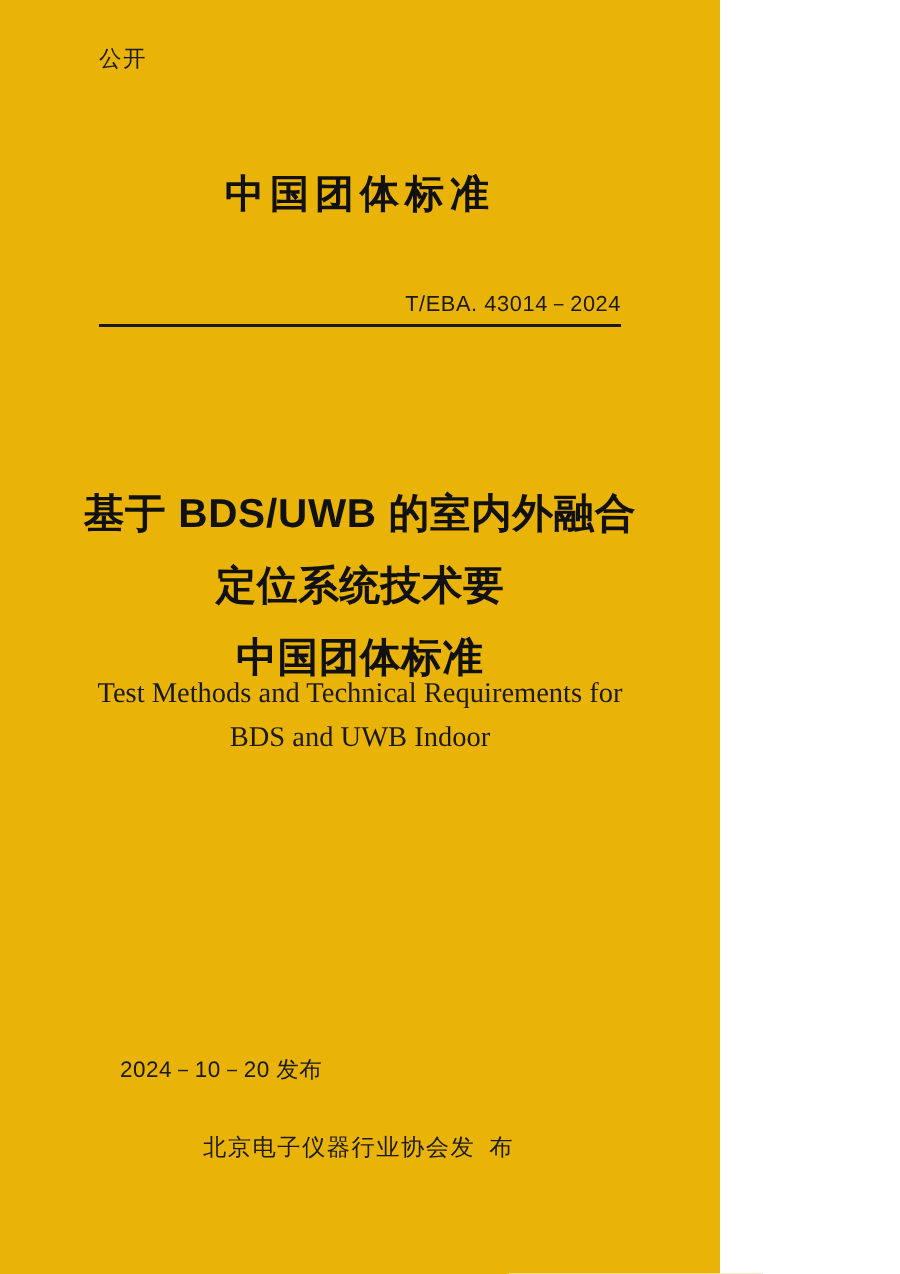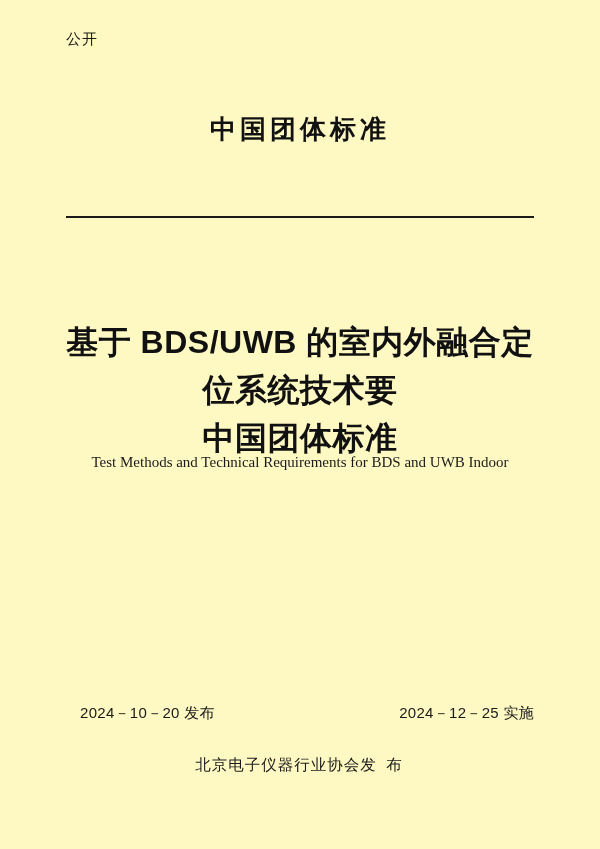--- a/index.html
+++ b/index.html
@@ -2,23 +2,23 @@
 <html><head>
 <meta charset="utf-8">
 <style>
   html, body {
     margin: 0;
     padding: 0;
     background: #ffffff;
   }
   .page {
     position: relative;
-    width: 600px;
+    width: 480px;
     height: 849px;
-    background: #fef9c3;
+    background: #eab308;
     font-family: "Liberation Sans", sans-serif;
     color: #1a1a1a;
     overflow: hidden;
     box-sizing: border-box;
   }
 
   .classification {
     position: absolute;
     top: 30px;
     left: 66px;
@@ -56,35 +56,35 @@
     height: 2px;
     background: #1a1a1a;
   }
 
   .title-cn {
     position: absolute;
     top: 318px;
     left: 50px;
     right: 50px;
     text-align: center;
-    font-size: 32px;
+    font-size: 27px;
     line-height: 48px;
     font-weight: 600;
     letter-spacing: 0.5px;
     color: #111111;
   }
 
   .title-en {
     position: absolute;
     top: 448px;
     left: 46px;
     right: 46px;
     text-align: center;
     font-family: "Liberation Serif", serif;
-    font-size: 15px;
+    font-size: 19px;
     line-height: 29px;
     color: #1a1a1a;
   }
 
   .dates {
     position: absolute;
     top: 704px;
     left: 80px;
     right: 66px;
     display: flex;
@@ -108,34 +108,34 @@
 </style>
 </head>
 <body>
 
 <div class="page">
 
   <div class="classification">公开</div>
 
   <div class="std-kind">中国团体标准</div>
 
+  <div class="std-number">T/EBA. 43014－2024</div>
 
   <div class="rule"></div>
 
   <div class="title-cn">
     <div>基于 BDS/UWB 的室内外融合定位系统技术要</div>
     <div>中国团体标准</div>
   </div>
 
   <div class="title-en">
     <div>Test Methods and Technical Requirements for BDS and UWB Indoor</div>
   </div>
 
   <div class="dates">
     <span>2024－10－20 发布</span>
-    <span>2024－12－25 实施</span>
   </div>
 
   <div class="issuer">
     <span>北京电子仪器行业协会</span><span class="issuer-suffix">发  布</span>
   </div>
 
 </div>
 
 </body></html>

